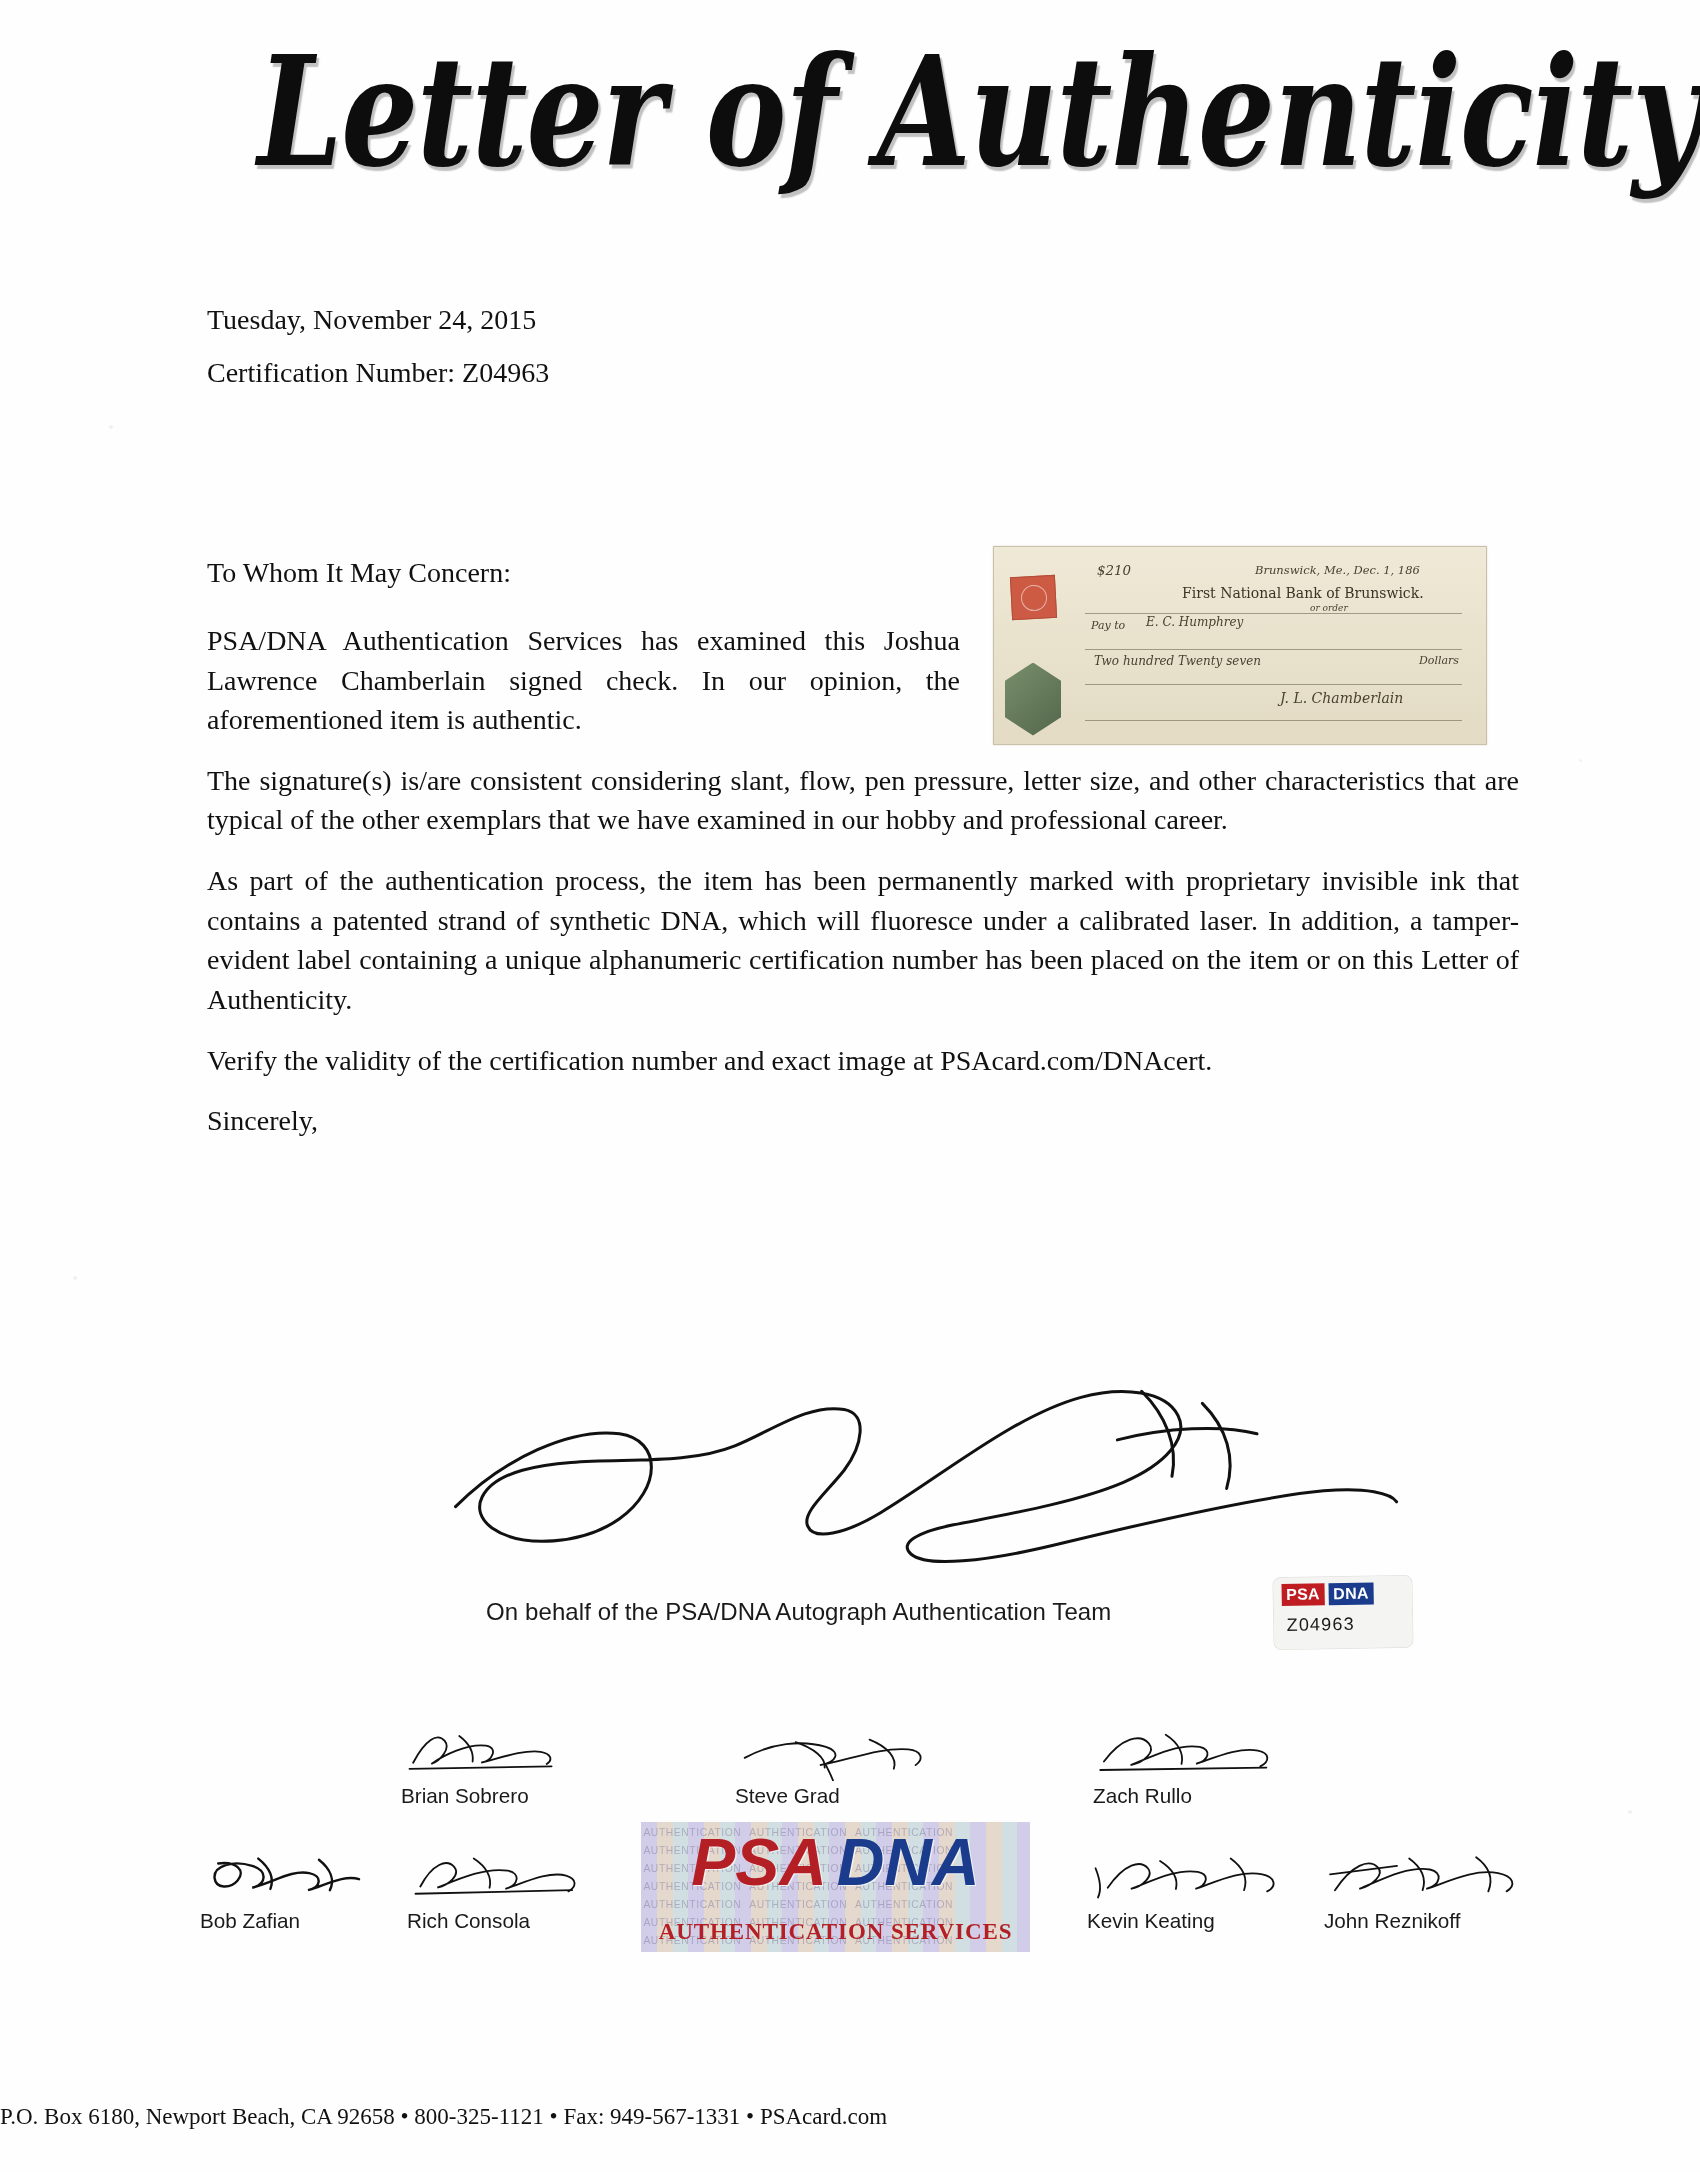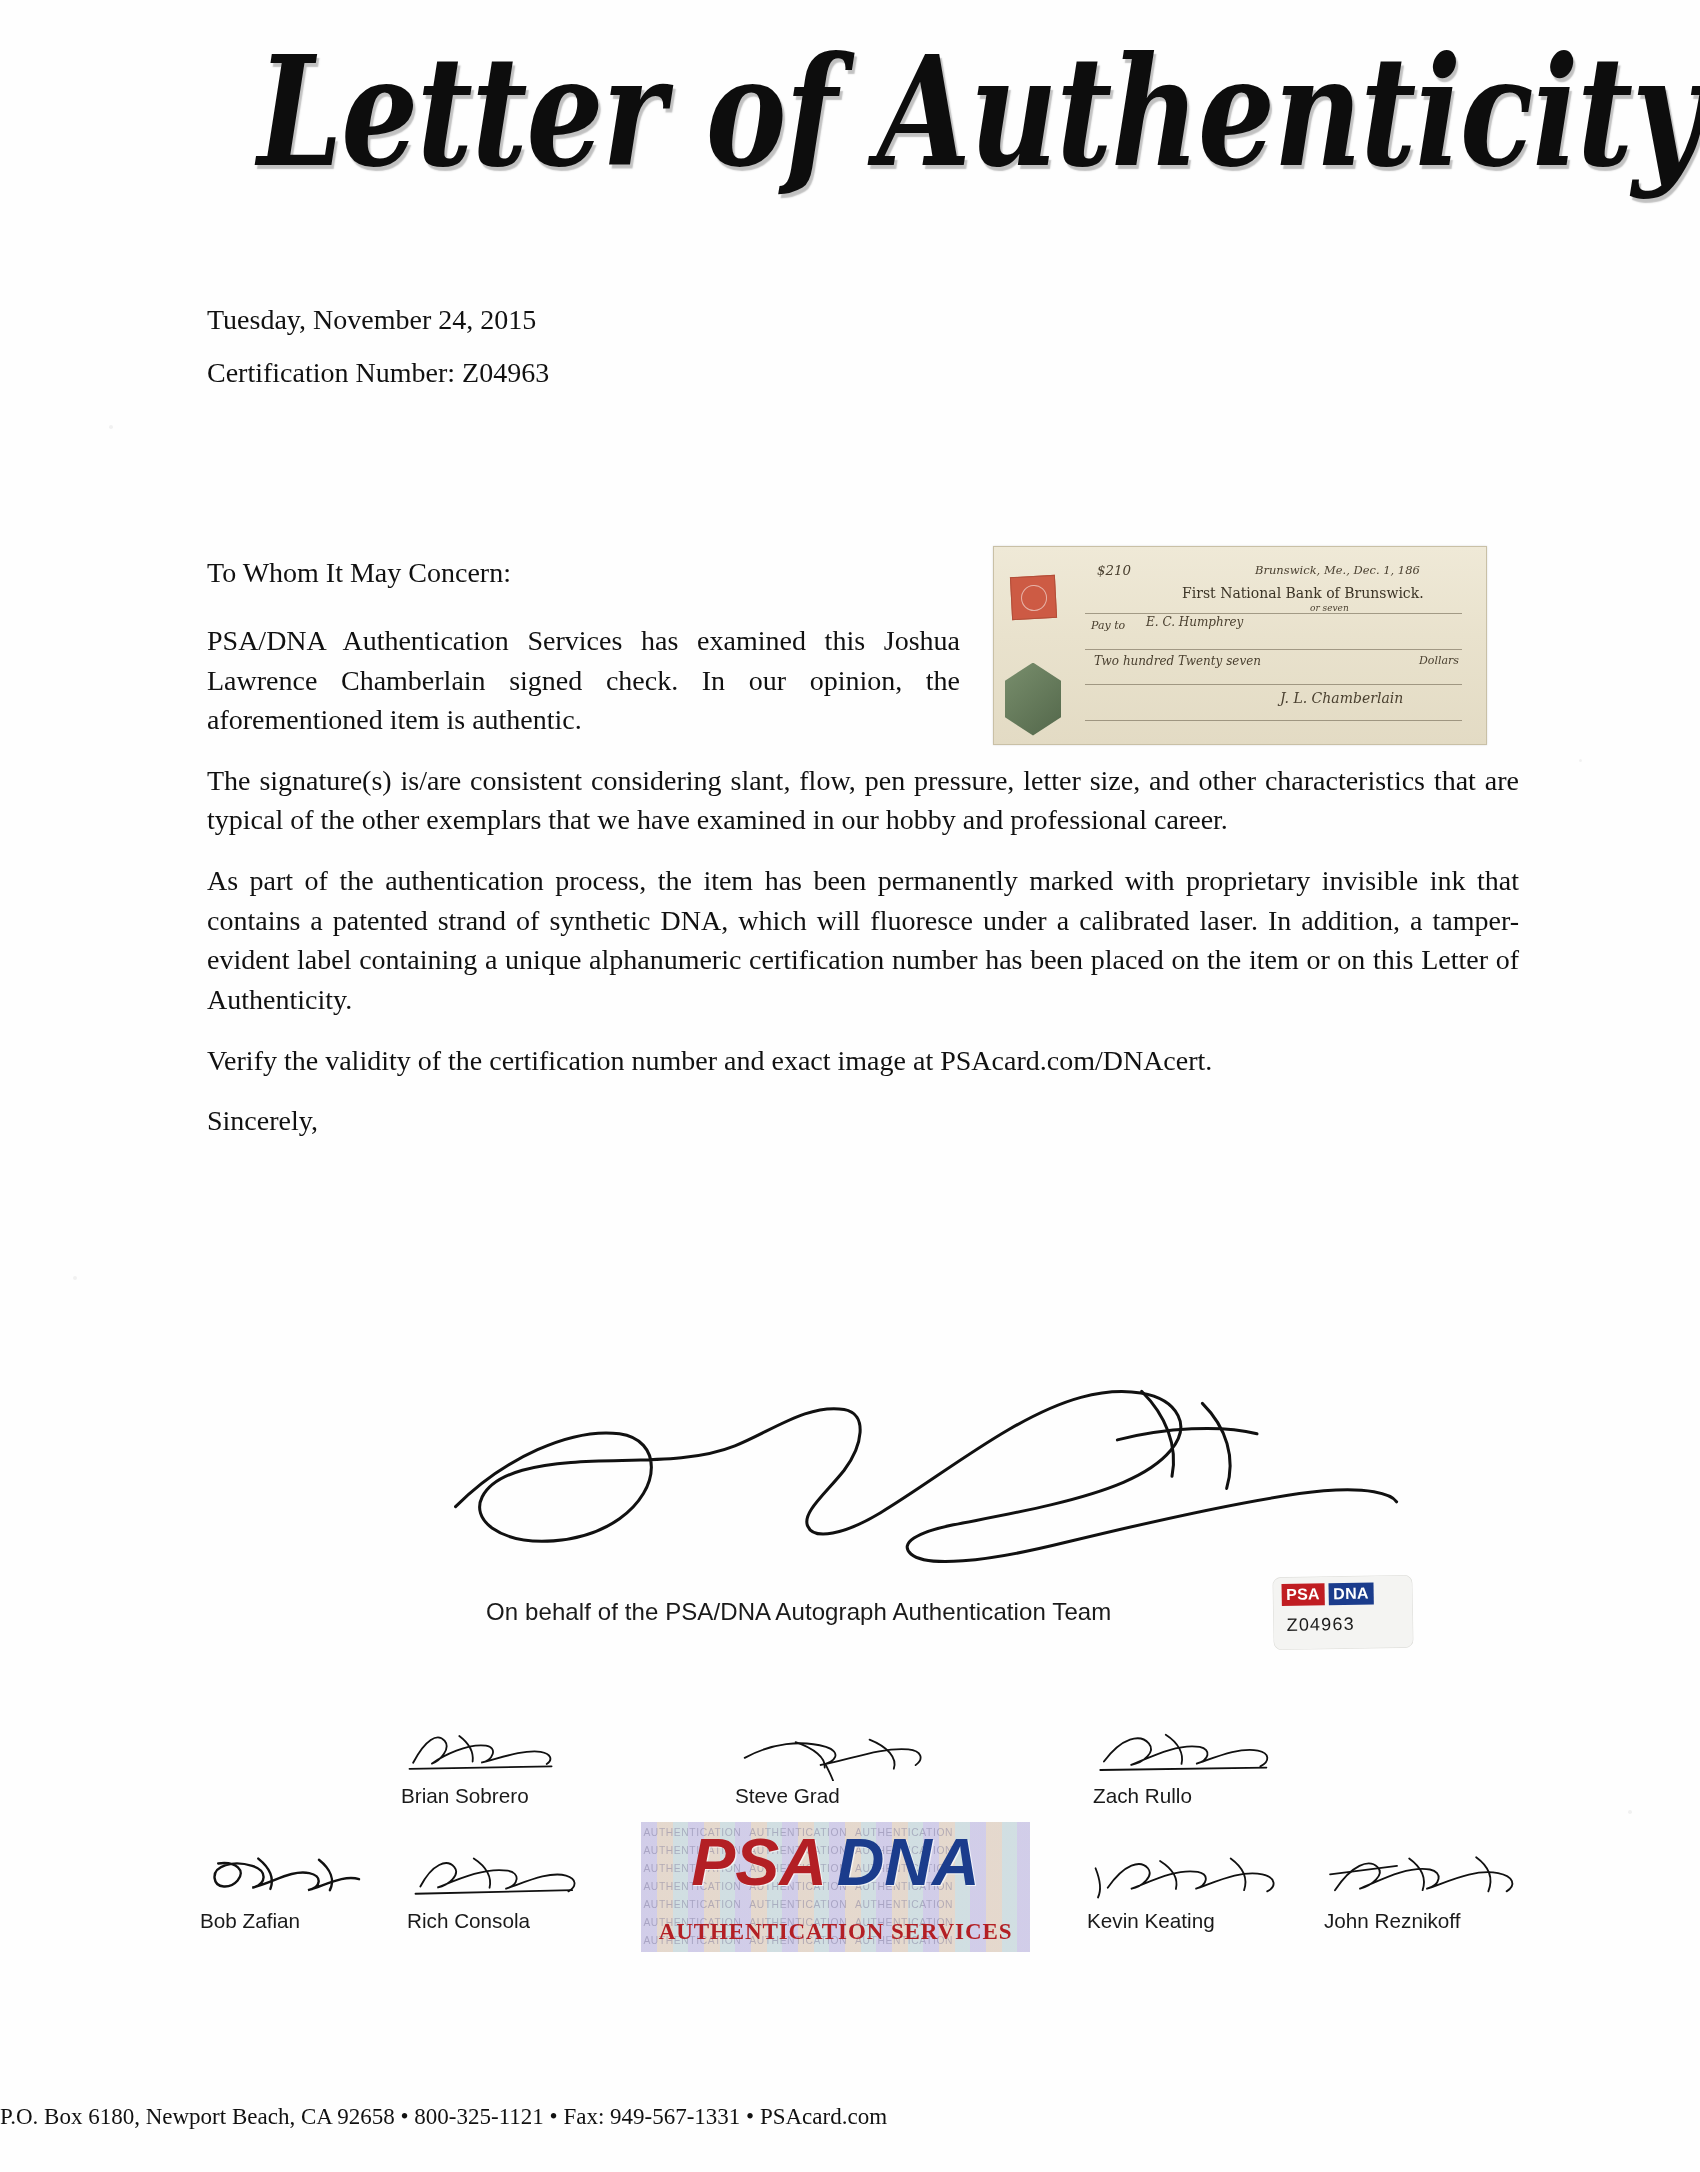--- a/index.html
+++ b/index.html
@@ -333,21 +333,21 @@
     <div class="chk-line" style="left:91px; top:66px; width:377px;"></div>
     <div class="chk-line" style="left:91px; top:102px; width:377px;"></div>
     <div class="chk-line" style="left:91px; top:137px; width:377px;"></div>
     <div class="chk-line" style="left:91px; top:173px; width:377px;"></div>
 
     <div class="chk-hand" style="left:103px; top:16px; font-size:13.4px;">$210</div>
     <div class="chk-hand" style="left:261px; top:16px; font-size:11.5px;">Brunswick, Me., Dec. 1, 186</div>
     <div class="chk-text" style="left:188px; top:38px; font-size:14px;">First National Bank of Brunswick.</div>
     <div class="chk-hand" style="left:97px; top:72px; font-size:11px;">Pay to</div>
     <div class="chk-hand" style="left:152px; top:68px; font-size:12px;">E. C. Humphrey</div>
-    <div class="chk-hand" style="left:316px; top:56px; font-size:9px;">or seven</div>
+    <div class="chk-hand" style="left:316px; top:56px; font-size:9px;">or order</div>
     <div class="chk-hand" style="left:100px; top:107px; font-size:12px;">Two hundred Twenty seven</div>
     <div class="chk-hand" style="left:425px; top:107px; font-size:11px;">Dollars</div>
     <div class="chk-hand" style="left:286px; top:143px; font-size:14px;text-align:center;">J. L. Chamberlain</div>
   </div>
 
   <div class="body-text">
     <div class="para salutation no-justify">To Whom It May Concern:</div>
     <div class="para para-narrow">PSA/DNA Authentication Services has examined this Joshua Lawrence Chamberlain signed check. In our opinion, the aforementioned item is authentic.</div>
     <div class="para">The signature(s) is/are consistent considering slant, flow, pen pressure, letter size, and other characteristics that are typical of the other exemplars that we have examined in our hobby and professional career.</div>
     <div class="para">As part of the authentication process, the item has been permanently marked with proprietary invisible ink that contains a patented strand of synthetic DNA, which will fluoresce under a calibrated laser. In addition, a tamper-evident label containing a unique alphanumeric certification number has been placed on the item or on this Letter of Authenticity.</div>

